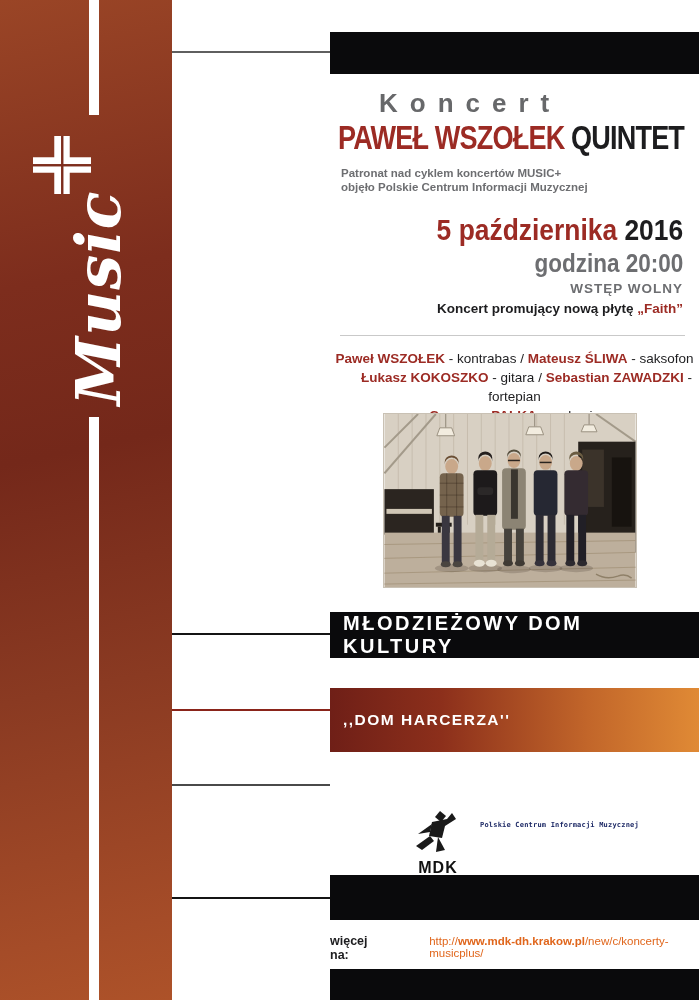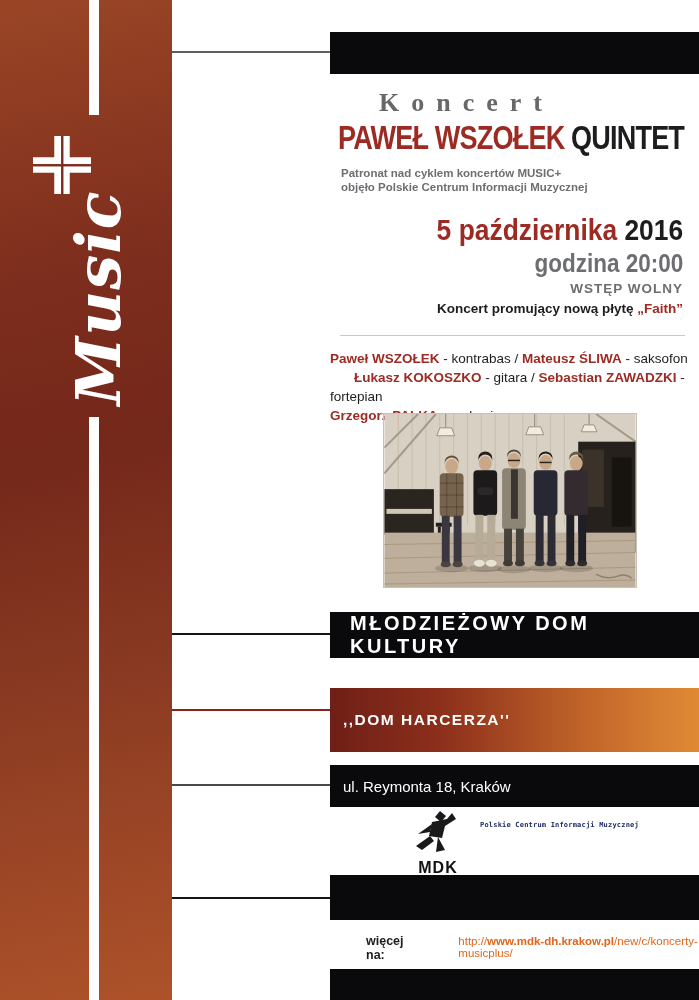--- a/index.html
+++ b/index.html
@@ -18,44 +18,44 @@
   .plus-icon{left:33px;top:136px;width:58px;height:58px;}
   .music-vert{left:-22px;top:258px;width:244px;height:80px;text-align:center;
     transform:rotate(-90deg);color:#fff;font-family:"DejaVu Serif",serif;
     font-weight:bold;font-style:italic;font-size:62px;line-height:78px;letter-spacing:1px;}
 
   
   .key-bar{left:330px;width:369px;background:#0a0a0c;}
   .key-line{left:172px;width:158px;height:2px;}
 
   
-  .kicker{left:379px;top:88px;font-size:26px;font-weight:bold;color:#67686a;letter-spacing:12px;font-family:Liberation Serif, serif;}
+  .kicker{left:379px;top:88px;font-size:26px;font-weight:bold;color:#67686a;letter-spacing:12px;}
   .title{left:338px;top:119px;font-size:33px;font-weight:bold;letter-spacing:-1px;
          transform:scaleX(0.82);transform-origin:left top;white-space:nowrap;}
   .patronat{left:341px;top:166px;font-size:11.5px;font-weight:bold;color:#6d6e71;line-height:14px;}
 
   
   .rblock{right:16px;text-align:right;white-space:nowrap;}
   .date-line{top:213px;font-size:30px;font-weight:bold;transform:scaleX(0.88);transform-origin:right top;}
   .time-line{top:249px;font-size:25px;font-weight:bold;color:#6d6e71;transform:scaleX(0.9);transform-origin:right top;}
   .admission{top:281px;font-size:13.5px;font-weight:bold;color:#6d6e71;letter-spacing:1px;}
   .promo{top:301px;font-size:13.5px;font-weight:bold;color:#1d1d1f;}
 
   .divider{left:340px;top:335px;width:345px;height:1px;background:#c9c9c9;}
 
   
-  .lineup{left:330px;top:349px;width:369px;text-align:left;font-size:13.5px;color:#1d1d1f;line-height:19px;}
+  .lineup{left:330px;top:349px;width:369px;text-align:center;font-size:13.5px;color:#1d1d1f;line-height:19px;}
   .lineup .seg-bold{font-weight:bold;}
 
   
   .photo{left:383px;top:413px;width:254px;height:175px;border:1px solid #c9c1b4;box-sizing:border-box;}
 
   
   .banner{left:330px;width:369px;color:#fff;display:flex;align-items:center;box-sizing:border-box;}
-  .banner-mdk{top:612px;height:46px;background:#0a0a0c;padding-left:20px;
+  .banner-mdk{top:612px;height:46px;background:#0a0a0c;padding-left:13px;
     font-size:20px;font-weight:bold;letter-spacing:2.5px;}
   .banner-dh{top:688px;height:64px;padding-left:13px;font-size:15.5px;font-weight:bold;letter-spacing:1.5px;
     background:linear-gradient(90deg,#6f1f17 0%,#8c2f1b 30%,#c2662a 70%,#e08a35 100%);}
   .banner-addr{top:765px;height:42px;background:#0a0a0c;padding-left:13px;font-size:15px;font-weight:normal;}
 
   
   .mdk-logo{left:408px;top:810px;width:60px;text-align:center;color:#111;}
   .mdk-abbr{font-size:16px;font-weight:bold;letter-spacing:1px;line-height:14px;margin-top:1px;}
   .mdk-cap{font-size:5px;font-weight:bold;letter-spacing:0.4px;line-height:7px;}
   .mdk-microbar{width:34px;height:3px;background:#9a9a9a;margin:2px auto 0;}
@@ -65,21 +65,21 @@
     background:radial-gradient(circle at 35% 32%,#c9e4f4 0%,#5d9fd6 38%,#27498e 72%,#18265c 100%);
     box-shadow:0 0 0 2px #ffffff;position:relative;flex:0 0 auto;}
   .polmic-hole{position:absolute;left:8px;top:8px;width:9px;height:9px;border-radius:50%;background:#fff;
     box-shadow:inset 0 0 0 2px #223a7a;}
   .polmic-name{color:#fff;font-family:"DejaVu Sans Mono",monospace;font-weight:bold;font-size:16px;margin-left:6px;}
   .polmic-cap{margin-top:3px;font-family:"DejaVu Sans Mono",monospace;font-weight:bold;
     font-size:7px;color:#1e2a66;letter-spacing:0.2px;white-space:nowrap;}
 
   
   .footer-line{left:330px;top:934px;width:369px;display:flex;align-items:baseline;}
-  .footer-label{margin-left:36px;font-size:12.5px;font-weight:bold;color:#1d1d1f;word-spacing:9px;}
+  .footer-label{font-size:12.5px;font-weight:bold;color:#1d1d1f;word-spacing:9px;}
   .footer-url{margin-left:36px;font-size:11.5px;color:#e0661c;text-decoration:none;cursor:pointer;}
 </style>
 </head>
 <body>
 
 <div id="poster">
 
   <div class="abs left-col"></div>
   <div class="abs stripe top"></div>
   <div class="abs stripe bottom"></div>
@@ -239,23 +239,20 @@
   <div class="abs banner banner-mdk">
     <span>MŁODZIEŻOWY DOM KULTURY</span>
   </div>
 
   <div class="abs key-line" style="top:709px;background:#8a241a;"></div>
   <div class="abs banner banner-dh">
     <span>,,DOM HARCERZA''</span>
   </div>
 
   <div class="abs key-line" style="top:784px;background:#4a4a4a;"></div>
-  <div class="abs banner banner-addr">
-    <span>ul. Reymonta 18, Kraków</span>
-  </div>
 
   <div class="abs mdk-logo">
     <svg width="52" height="46" viewBox="0 0 52 46">
       <g fill="#1a1a1a">
         <polygon points="28,1 34,6 29,12 23,7"></polygon>
         <polygon points="20,12 35,9 40,3 44,9 33,16 30,28 17,26"></polygon>
         <polygon points="20,14 6,24 18,22"></polygon>
         <polygon points="26,27 33,40 24,42"></polygon>
         <polygon points="18,26 4,36 10,40 22,31"></polygon>
       </g>

